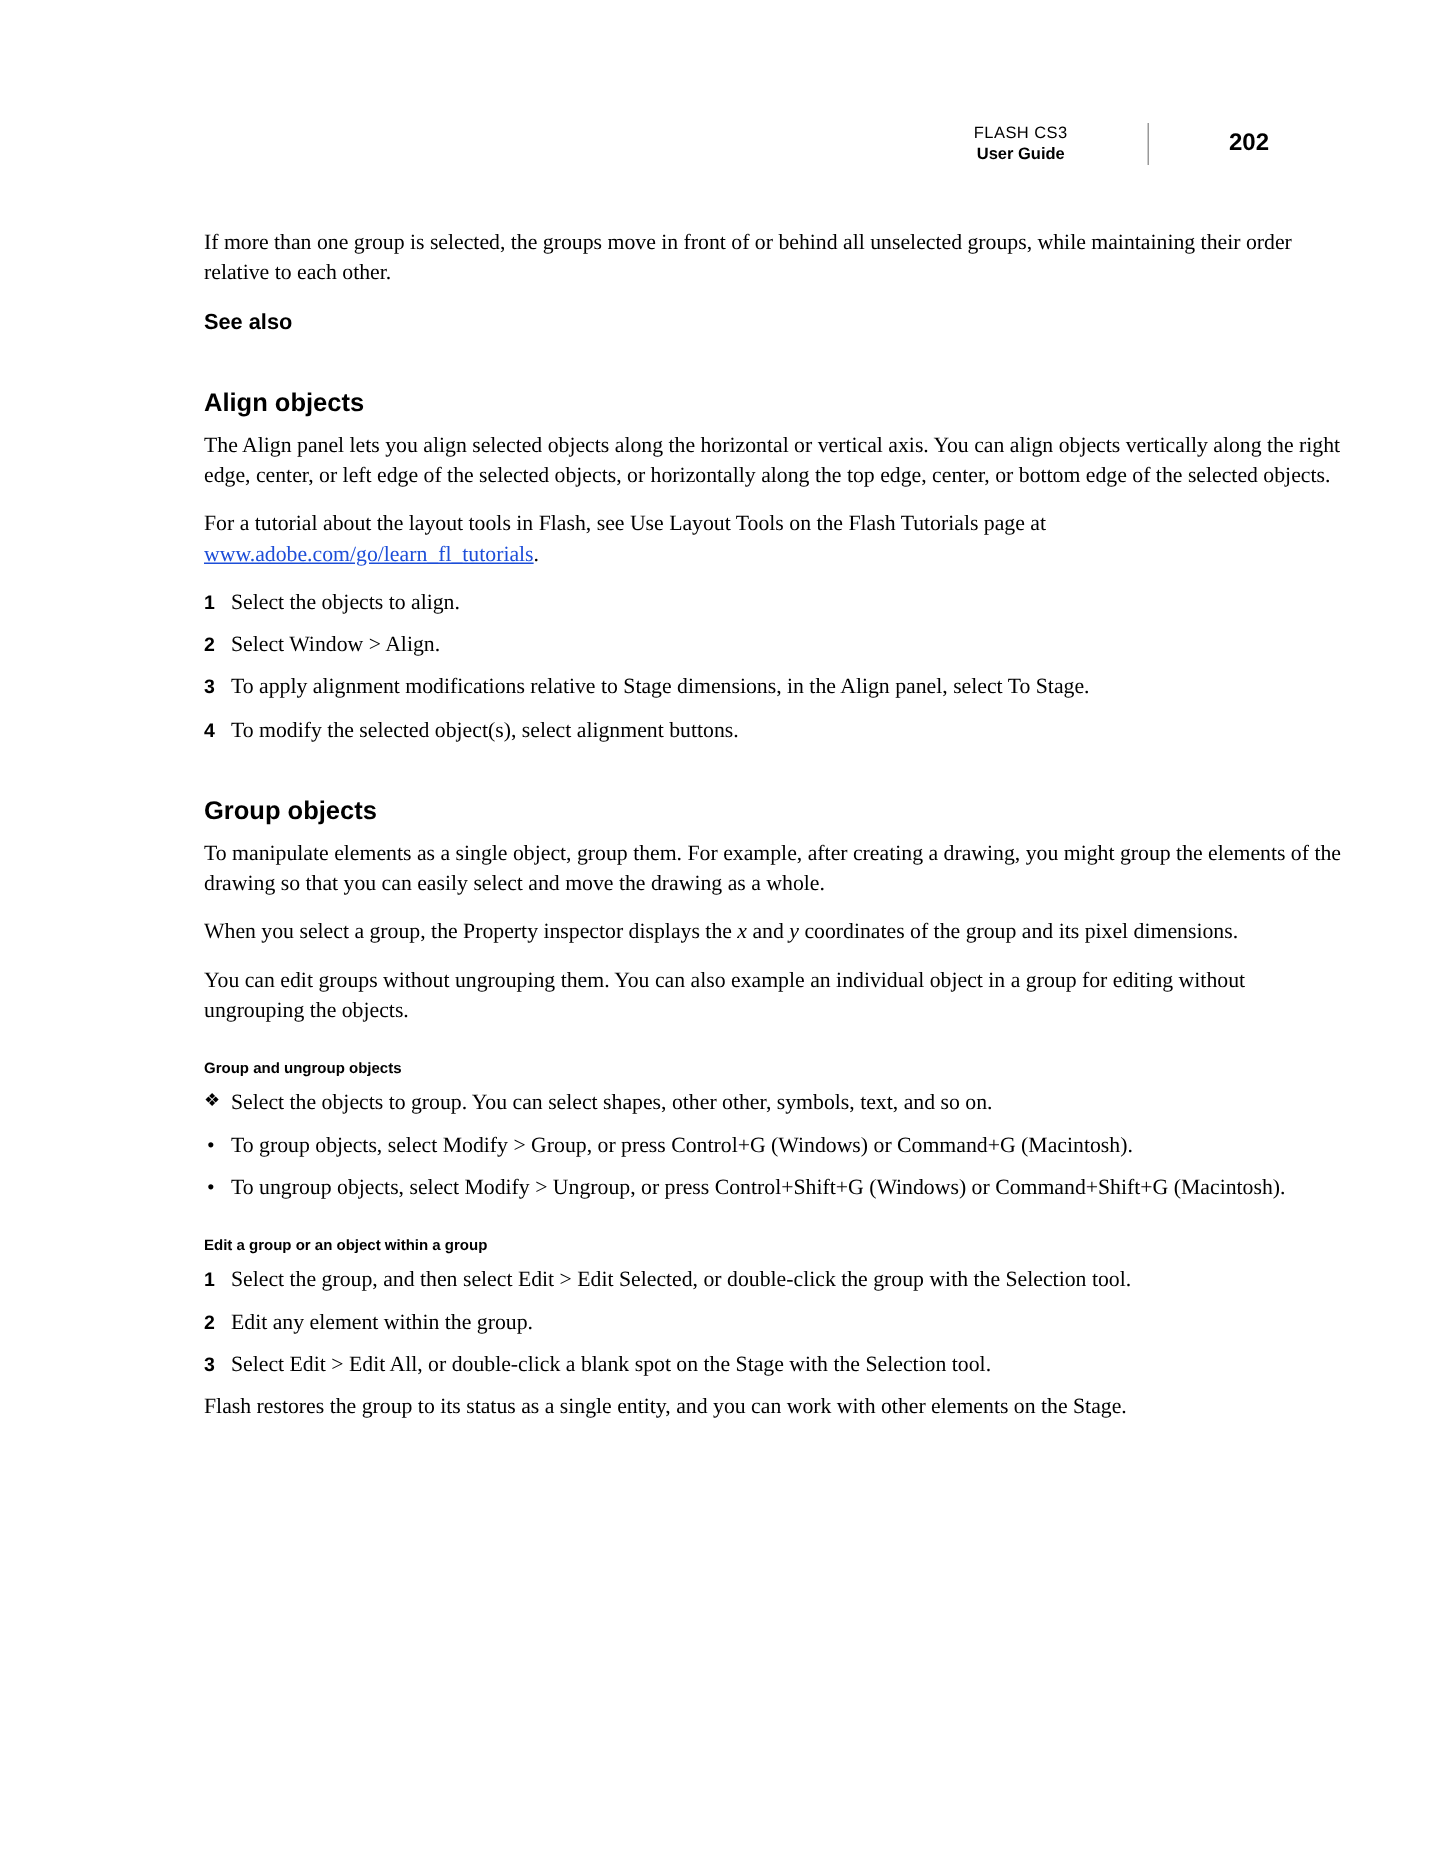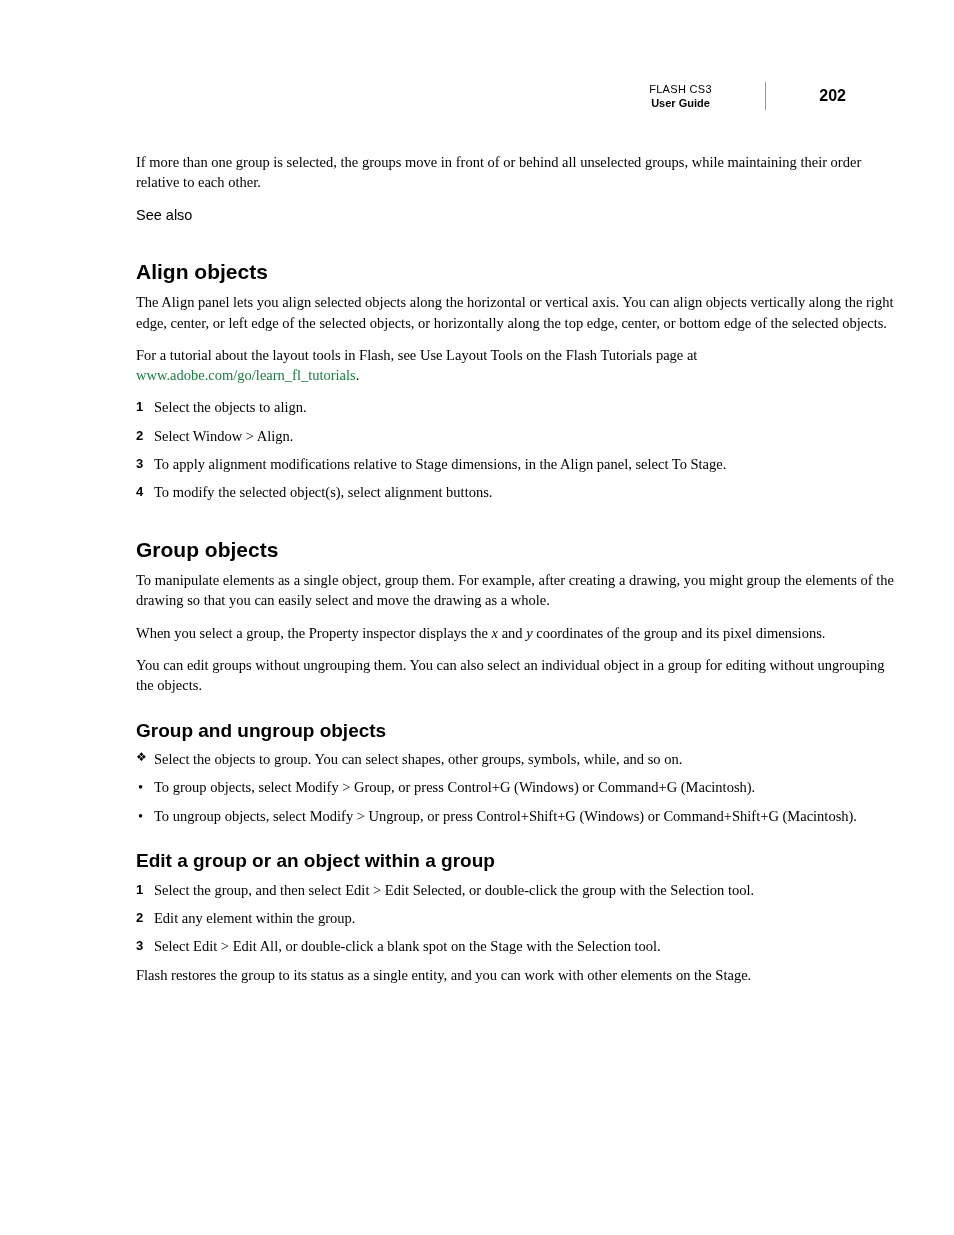--- a/index.html
+++ b/index.html
@@ -47,40 +47,41 @@
     .header-line1 { letter-spacing: 0.3px; }
     .header-line2 { font-weight: bold; text-align: center; }
     .content {
       margin-top: 72px;
     }
     .para {
       margin-bottom: 12px;
     }
     .h3 {
       font-family: "Myriad Pro", Arial, sans-serif;
-      font-weight: normal;
+      font-weight: bold;
       font-size: 14.5px;
       margin-bottom: 6px;
     }
     .h2 {
       font-family: "Myriad Pro", Arial, sans-serif;
       font-weight: bold;
-      font-size: 21px;
+      font-size: 17px;
       margin-top: 32px;
       margin-bottom: 6px;
     }
     .h4 {
       font-family: "Myriad Pro", Arial, sans-serif;
       font-weight: bold;
-      font-size: 19px;
+      font-size: 10px;
       margin-top: 22px;
       margin-bottom: 5px;
     }
     .link {
-      color: #15803d;
+      color: #1d4ed8;
+      text-decoration: underline;
       cursor: pointer;
     }
     .num-list {
       list-style: none;
       counter-reset: item;
     }
     .num-item {
       display: flex;
       margin-bottom: 8px;
     }
@@ -163,26 +164,26 @@
         <span class="num-marker">4</span>
         <span class="step-text">To modify the selected object(s), select alignment buttons.</span>
       </li>
     </ol>
 
     <h2 class="h2">Group objects</h2>
     <p class="para">To manipulate elements as a single object, group them. For example, after creating a drawing, you might group the elements of the drawing so that you can easily select and move the drawing as a whole.</p>
     <p class="para">
       <span>When you select a group, the Property inspector displays the </span><span class="italic">x</span><span> and </span><span class="italic">y</span><span> coordinates of the group and its pixel dimensions.</span>
     </p>
-    <p class="para">You can edit groups without ungrouping them. You can also select an individual object in a group for editing without ungrouping the objects.</p>
+    <p class="para">You can edit groups without ungrouping them. You can also example an individual object in a group for editing without ungrouping the objects.</p>
 
     <h4 class="h4">Group and ungroup objects</h4>
     <div class="diamond-item">
       <span class="diamond-marker">❖</span>
-      <span class="step-text">Select the objects to group. You can select shapes, other groups, symbols, while, and so on.</span>
+      <span class="step-text">Select the objects to group. You can select shapes, other other, symbols, text, and so on.</span>
     </div>
     <ul class="bullet-list">
       <li class="bullet-item">
         <span class="bullet-marker">•</span>
         <span class="step-text">To group objects, select Modify &gt; Group, or press Control+G (Windows) or Command+G (Macintosh).</span>
       </li>
       <li class="bullet-item">
         <span class="bullet-marker">•</span>
         <span class="step-text">To ungroup objects, select Modify &gt; Ungroup, or press Control+Shift+G (Windows) or Command+Shift+G (Macintosh).</span>
       </li>

